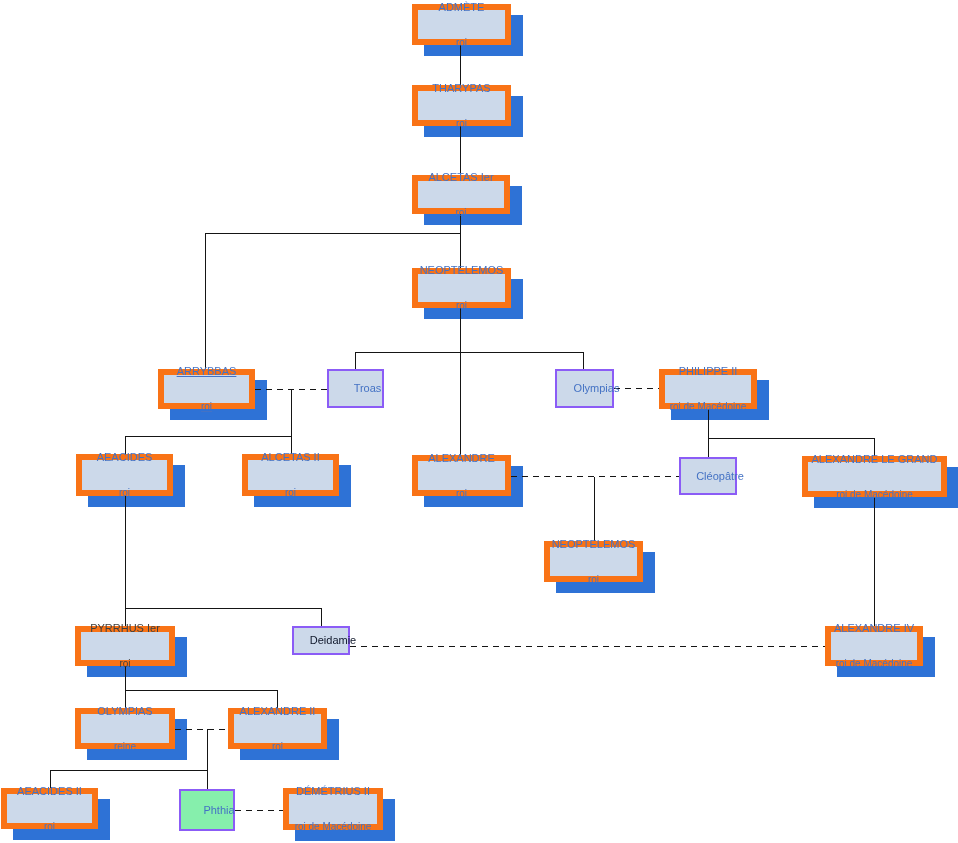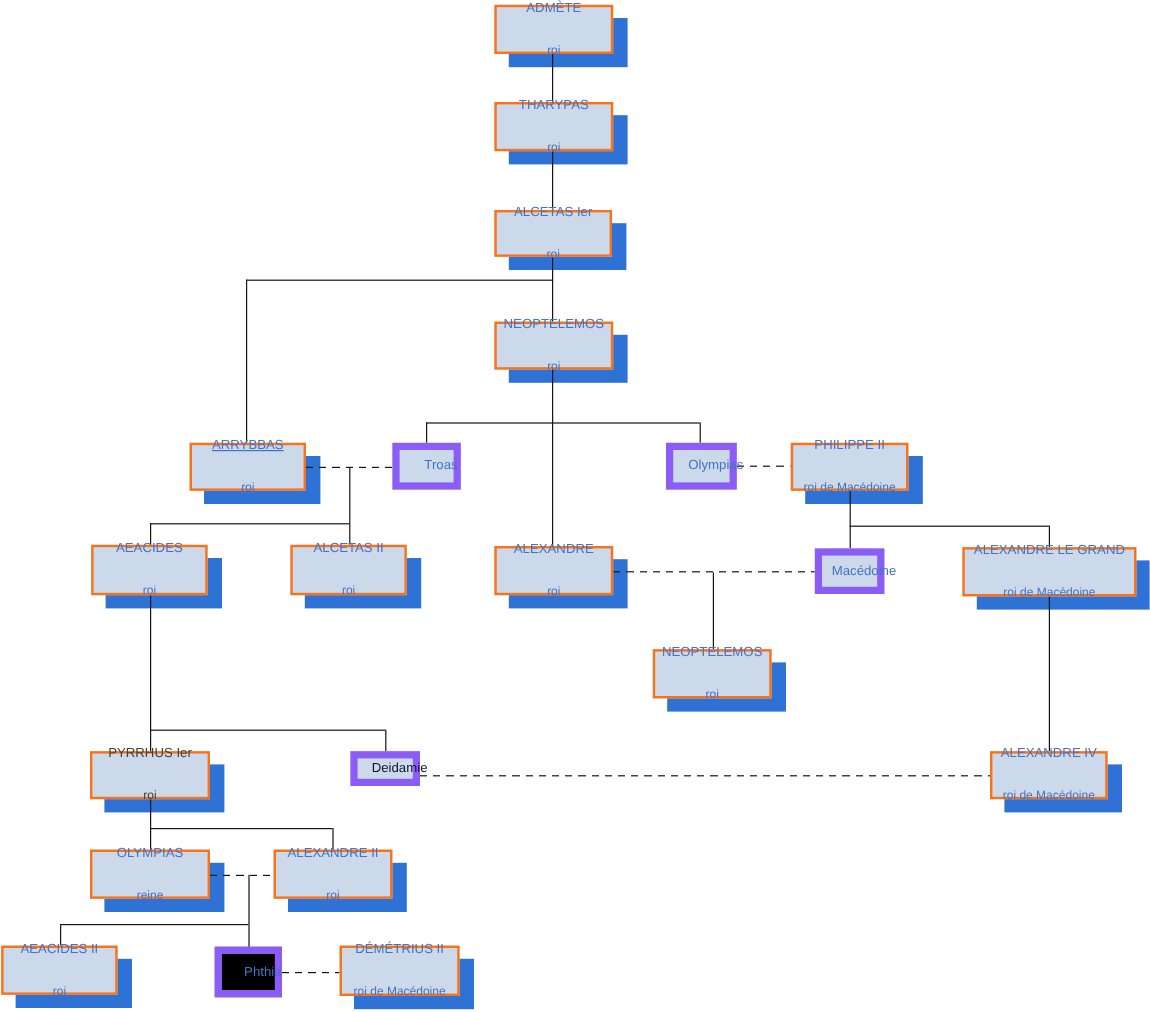--- a/index.html
+++ b/index.html
@@ -8,22 +8,22 @@
     font-family:"Liberation Sans", sans-serif;
   }
   #canvas{position:relative;width:958px;height:843px;}
   .shadow{position:absolute;z-index:0;}
   .line{position:absolute;z-index:1;}
   .node{
     position:absolute;z-index:2;box-sizing:border-box;
     display:flex;flex-direction:column;align-items:center;justify-content:center;
     text-align:center;cursor:default;
   }
-  .node.royal{border:2px solid #f97316;}
-  .node.spouse{border:6px solid #8b5cf6;padding-left:24px;}
+  .node.royal{border:6px solid #f97316;}
+  .node.spouse{border:2px solid #8b5cf6;padding-left:24px;}
   .node .t{font-size:11px;line-height:13px;white-space:nowrap;}
   .node .s{font-size:10px;line-height:12px;white-space:nowrap;margin-top:23px;}
 </style>
 </head>
 <body>
 
 <div id="canvas">
     <div class="shadow" style="left: 424px; top: 15px; width: 99px; height: 41px; background: rgb(46, 114, 214);"></div>
     <div class="shadow" style="left: 424px; top: 96px; width: 99px; height: 41px; background: rgb(46, 114, 214);"></div>
     <div class="shadow" style="left: 424px; top: 186px; width: 98px; height: 39px; background: rgb(46, 114, 214);"></div>
@@ -109,21 +109,21 @@
     </div>
     <div class="node royal" style="left: 242px; top: 454px; width: 97px; height: 42px; background: rgb(204, 217, 234); color: rgb(68, 114, 196);">
       <div class="t">ALCETAS II</div>
       <div class="s">roi</div>
     </div>
     <div class="node royal" style="left: 412px; top: 455px; width: 99px; height: 41px; background: rgb(204, 217, 234); color: rgb(68, 114, 196);">
       <div class="t">ALEXANDRE</div>
       <div class="s">roi</div>
     </div>
     <div class="node spouse" style="left: 679px; top: 457px; width: 58px; height: 38px; background: rgb(204, 217, 234); color: rgb(68, 114, 196);">
-      <div class="t">Macédoine</div>
+      <div class="t">Cléopâtre</div>
     </div>
     <div class="node royal" style="left: 802px; top: 456px; width: 145px; height: 41px; background: rgb(204, 217, 234); color: rgb(68, 114, 196);">
       <div class="t">ALEXANDRE LE GRAND</div>
       <div class="s">roi de Macédoine</div>
     </div>
     <div class="node royal" style="left: 544px; top: 541px; width: 99px; height: 41px; background: rgb(204, 217, 234); color: rgb(68, 114, 196);">
       <div class="t">NEOPTELEMOS</div>
       <div class="s">roi</div>
     </div>
     <div class="node royal" style="left: 75px; top: 626px; width: 100px; height: 40px; background: rgb(204, 217, 234); color: #404040;">
@@ -142,20 +142,20 @@
       <div class="s">reine</div>
     </div>
     <div class="node royal" style="left: 228px; top: 708px; width: 99px; height: 41px; background: rgb(204, 217, 234); color: rgb(68, 114, 196);">
       <div class="t">ALEXANDRE II</div>
       <div class="s">roi</div>
     </div>
     <div class="node royal" style="left: 1px; top: 788px; width: 97px; height: 41px; background: rgb(204, 217, 234); color: rgb(68, 114, 196);">
       <div class="t">AEACIDES II</div>
       <div class="s">roi</div>
     </div>
-    <div class="node spouse" style="left: 179px; top: 789px; width: 56px; height: 42px; background: #000000; color: rgb(68, 114, 196);">
+    <div class="node spouse" style="left: 179px; top: 789px; width: 56px; height: 42px; background: #86efac; color: rgb(68, 114, 196);">
       <div class="t">Phthia</div>
     </div>
     <div class="node royal" style="left: 283px; top: 788px; width: 100px; height: 42px; background: rgb(204, 217, 234); color: rgb(68, 114, 196); text-align: right;">
       <div class="t">DÉMÉTRIUS II</div>
       <div class="s">roi de Macédoine</div>
     </div>
   </div>
 
 </body></html>

